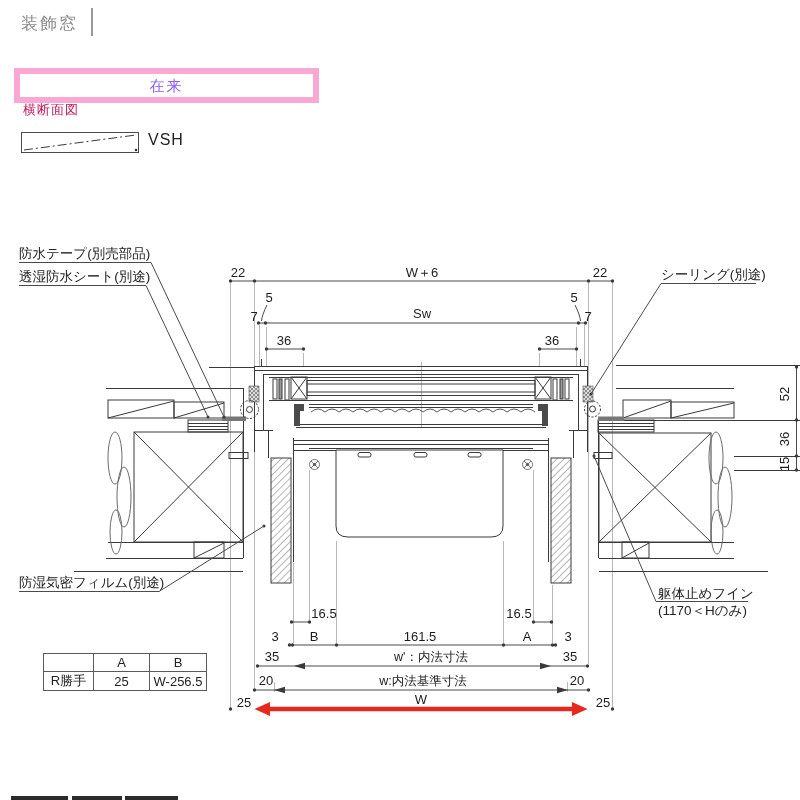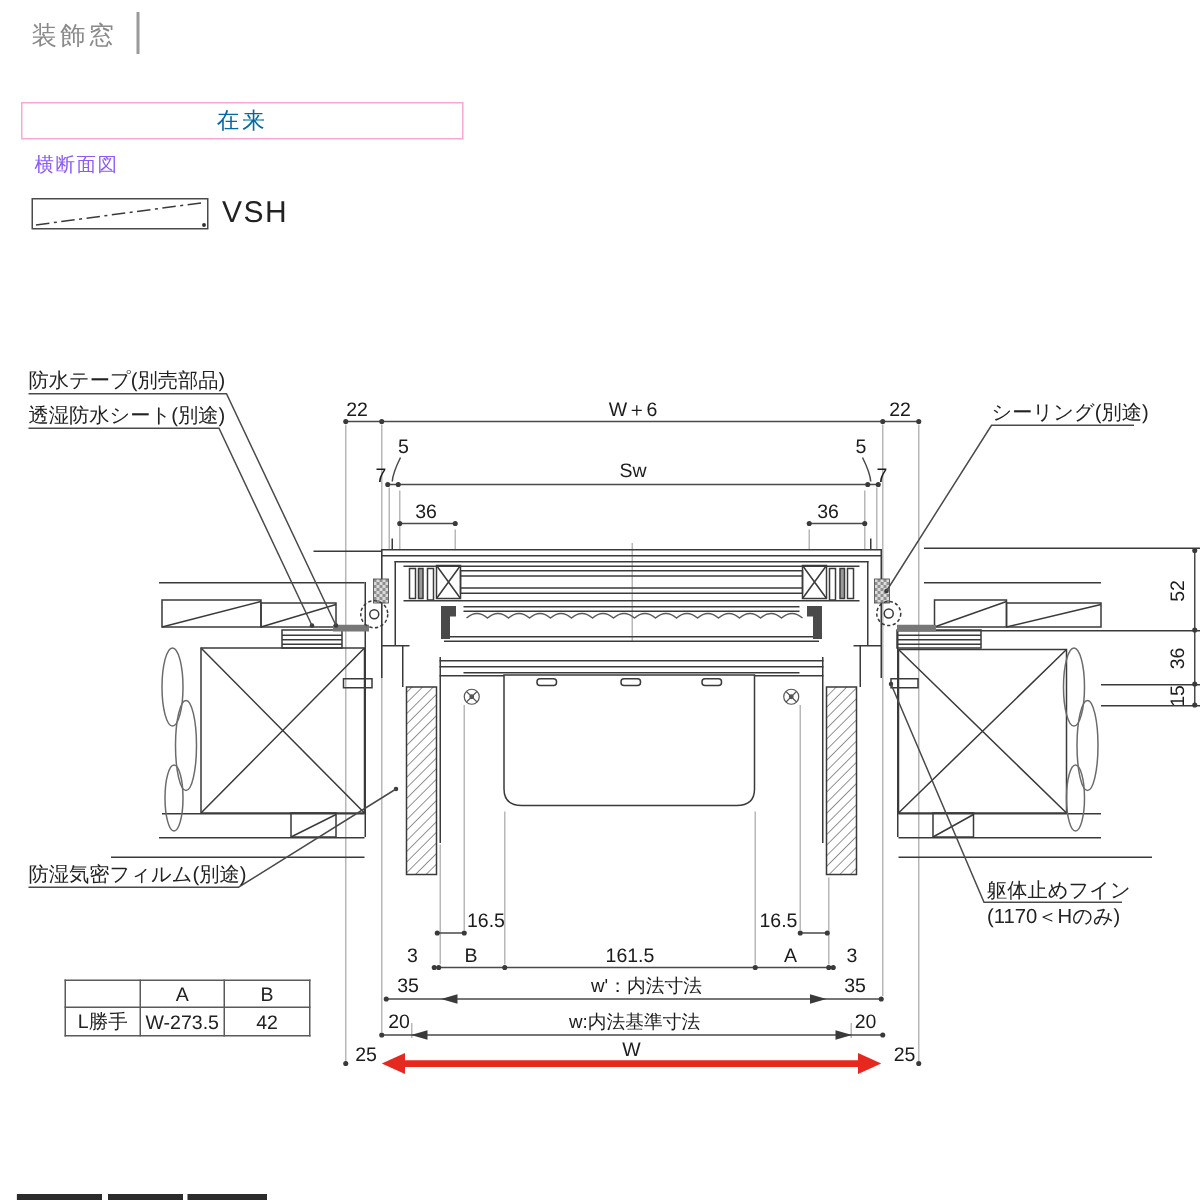--- a/index.html
+++ b/index.html
@@ -2,24 +2,24 @@
 <html><head>
 <meta charset="utf-8">
 <style>
   html,body{margin:0;padding:0;background:#fff;}
   .page{position:relative;width:800px;height:800px;background:#fff;overflow:hidden;
         font-family:"Liberation Sans","DejaVu Sans",sans-serif;margin-left:11px;}
   .hdr-cat{position:absolute;left:10px;top:12px;font-size:17px;color:#8a8a8a;letter-spacing:2px;}
   .hdr-div{position:absolute;left:80px;top:8px;width:2px;height:28px;background:#9a9a9a;}
   .hdr-title{position:absolute;left:93px;top:7px;font-size:23px;font-weight:bold;color:#474747;letter-spacing:4px;}
   .hdr-right{position:absolute;right:4px;top:8px;font-size:14px;color:#333;letter-spacing:1px;}
-  .method-box{position:absolute;left:3px;top:68px;width:293px;height:23px;border:1px solid #f9a8d4;
-              text-align:center;line-height:23px;font-size:15px;color:#0369a1;letter-spacing:2px;}
-  .sec-label{position:absolute;left:12px;top:101px;font-size:13px;color:#8b5cf6;letter-spacing:1px;}
-  .vsh-text{position:absolute;left:137px;top:131px;font-size:20px;color:#222;letter-spacing:1px;}
+  .method-box{position:absolute;left:3px;top:68px;width:293px;height:23px;border:6px solid #f9a8d4;
+              text-align:center;line-height:23px;font-size:15px;color:#8b5cf6;letter-spacing:2px;}
+  .sec-label{position:absolute;left:12px;top:101px;font-size:13px;color:#be185d;letter-spacing:1px;}
+  .vsh-text{position:absolute;left:137px;top:131px;font-size:16px;color:#222;letter-spacing:1px;}
   .draw{position:absolute;left:0;top:0;}
   table.spec{position:absolute;left:32px;top:653px;border-collapse:collapse;table-layout:fixed;}
   table.spec td{border:1px solid #5a5a5a;font-size:13px;color:#222;text-align:center;
                 height:17px;padding:0;background:#fff;}
   td.c1{width:49px;} td.c2{width:55px;} td.c3{width:56px;}
 </style>
 </head>
 <body>
 
 <div class="page">
@@ -267,20 +267,20 @@
   </svg>
 
   <table class="spec">
     <tbody>
         <tr>
       <td class="c1"></td>
       <td class="c2">A</td>
       <td class="c3">B</td>
     </tr>
     <tr>
-      <td>L勝手</td>
-      <td>W-273.5</td>
-      <td>42</td>
+      <td>R勝手</td>
+      <td>25</td>
+      <td>W-256.5</td>
     </tr>
   </tbody>
     </table>
 
 </div>
 
 </body></html>

